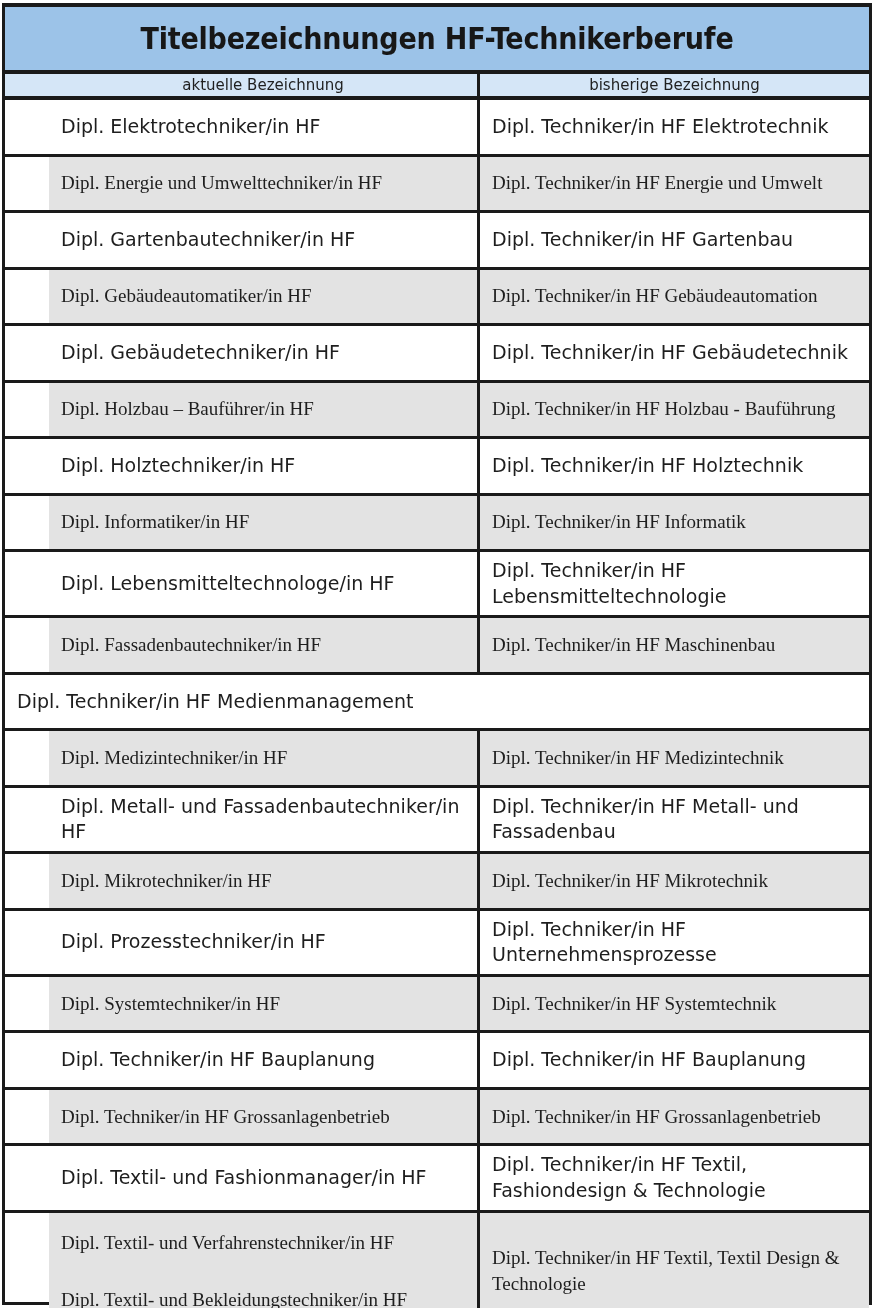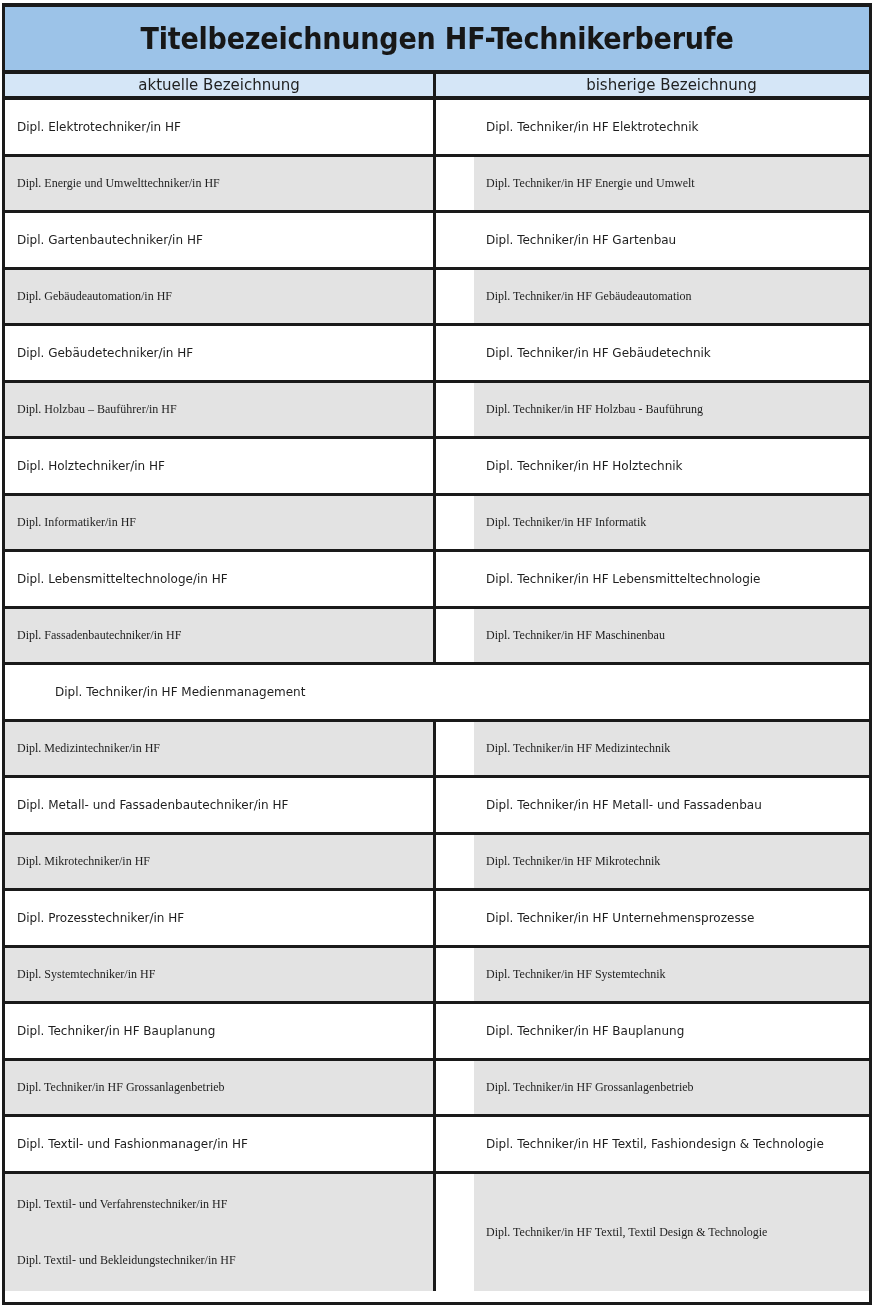--- a/index.html
+++ b/index.html
@@ -50,41 +50,41 @@
   }
   .col-header .cell {
     display: flex;
     align-items: center;
     justify-content: center;
     font-size: 15px;
     color: #1f1f1f;
     background: #d5e6f7;
     height: 100%;
   }
-  .col-left  { width: 431px; flex: 0 0 431px; }
-  .col-right { flex: 1 1 auto; margin-left: 38px; }
+  .col-left  { width: 431px; flex: 0 0 431px; margin-left: 44px; }
+  .col-right { flex: 1 1 auto; }
   .col-header .col-left { border-right: 3px solid #1a1a1a; }
 
   
   .rows { display: block; }
   .row {
     display: flex;
     align-items: stretch;
     border-bottom: 3px solid #1a1a1a;
     min-height: 56.5px;
   }
   .row:last-child { border-bottom: none; }
   .row.odd  .cell { background: #ffffff; }
   .row.even .cell { background: #e3e3e3; font-family: Liberation Serif, serif; }
   .row .cell {
     display: flex;
     flex-direction: column;
     justify-content: center;
     padding: 6px 12px;
-    font-size: 12px;
+    font-size: 19px;
     color: #1e1e1e;
     line-height: 1.35;
   }
   .row .col-left { border-right: 3px solid #1a1a1a; }
 
   
   .row.tall { min-height: 117px; }
   .row.tall .col-left { justify-content: space-around; padding: 2px 12px; }
   .row.tall .col-left .line { display: block; }
   .row.tall .col-right { justify-content: center; }
@@ -110,21 +110,21 @@
       </div>
       <div class="row even">
         <div class="cell col-left">Dipl. Energie und Umwelttechniker/in HF</div>
         <div class="cell col-right">Dipl. Techniker/in HF Energie und Umwelt</div>
       </div>
       <div class="row odd">
         <div class="cell col-left">Dipl. Gartenbautechniker/in HF</div>
         <div class="cell col-right">Dipl. Techniker/in HF Gartenbau</div>
       </div>
       <div class="row even">
-        <div class="cell col-left">Dipl. Gebäudeautomation/in HF</div>
+        <div class="cell col-left">Dipl. Gebäudeautomatiker/in HF</div>
         <div class="cell col-right">Dipl. Techniker/in HF Gebäudeautomation</div>
       </div>
       <div class="row odd">
         <div class="cell col-left">Dipl. Gebäudetechniker/in HF</div>
         <div class="cell col-right">Dipl. Techniker/in HF Gebäudetechnik</div>
       </div>
       <div class="row even">
         <div class="cell col-left">Dipl. Holzbau – Bauführer/in HF</div>
         <div class="cell col-right">Dipl. Techniker/in HF Holzbau - Bauführung</div>
       </div>

